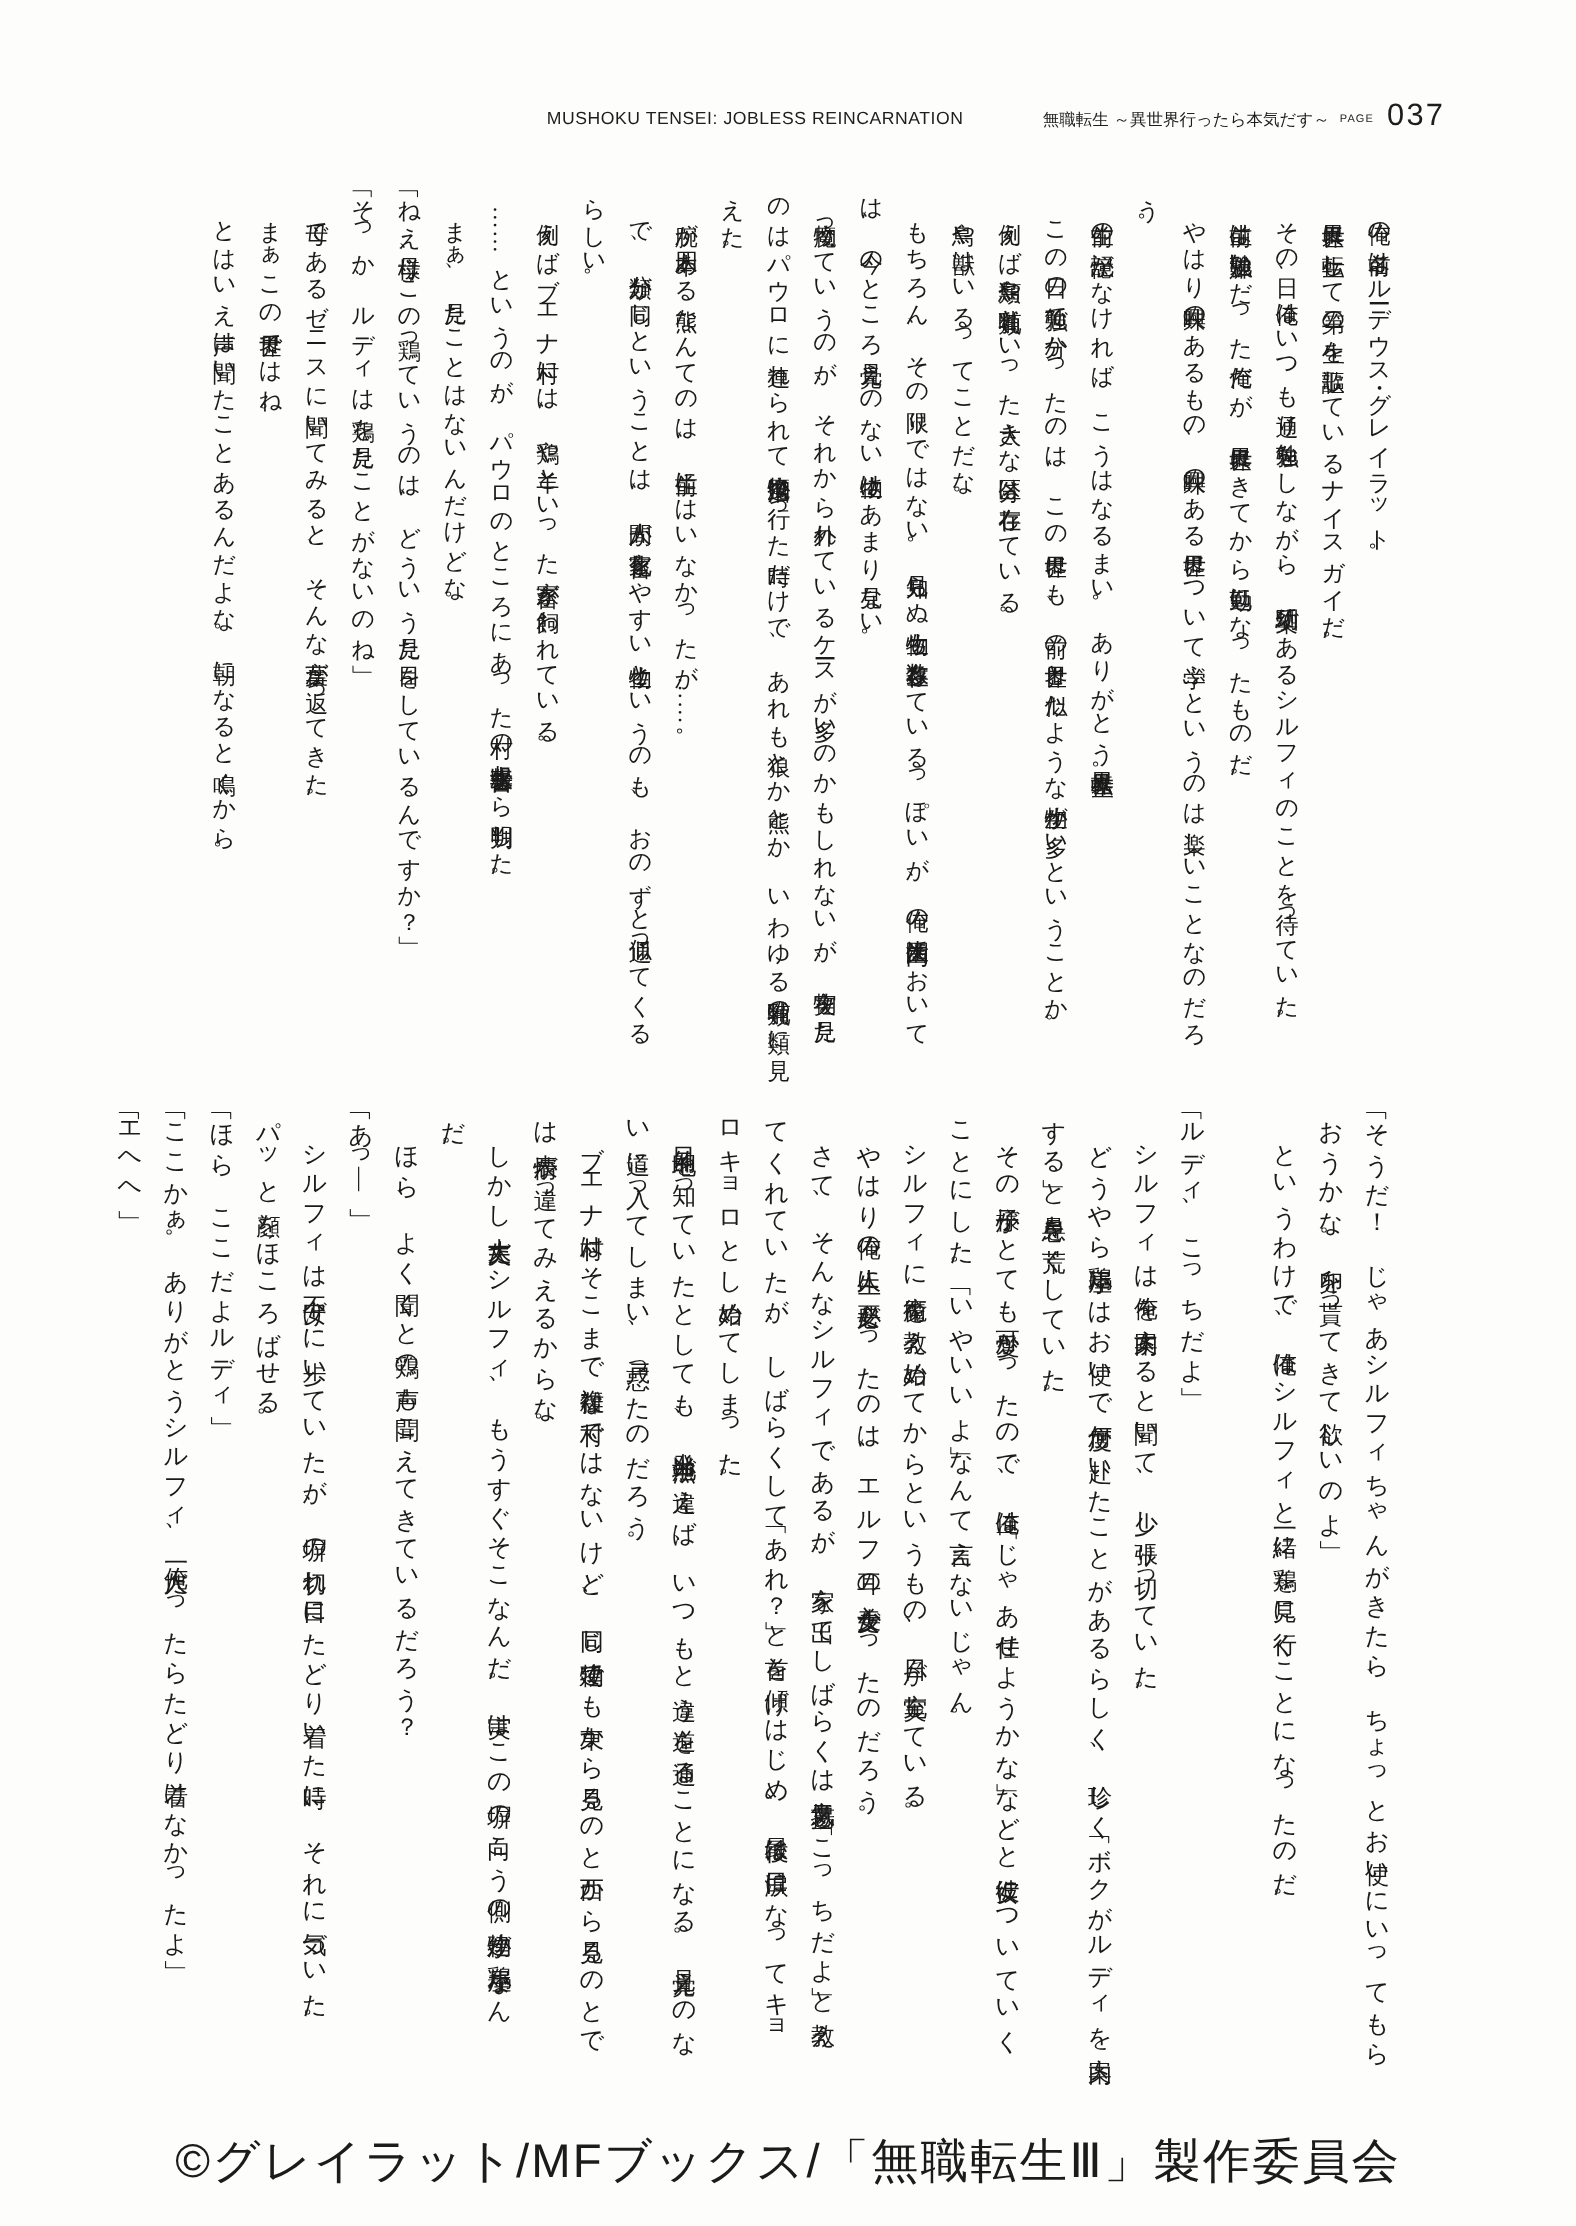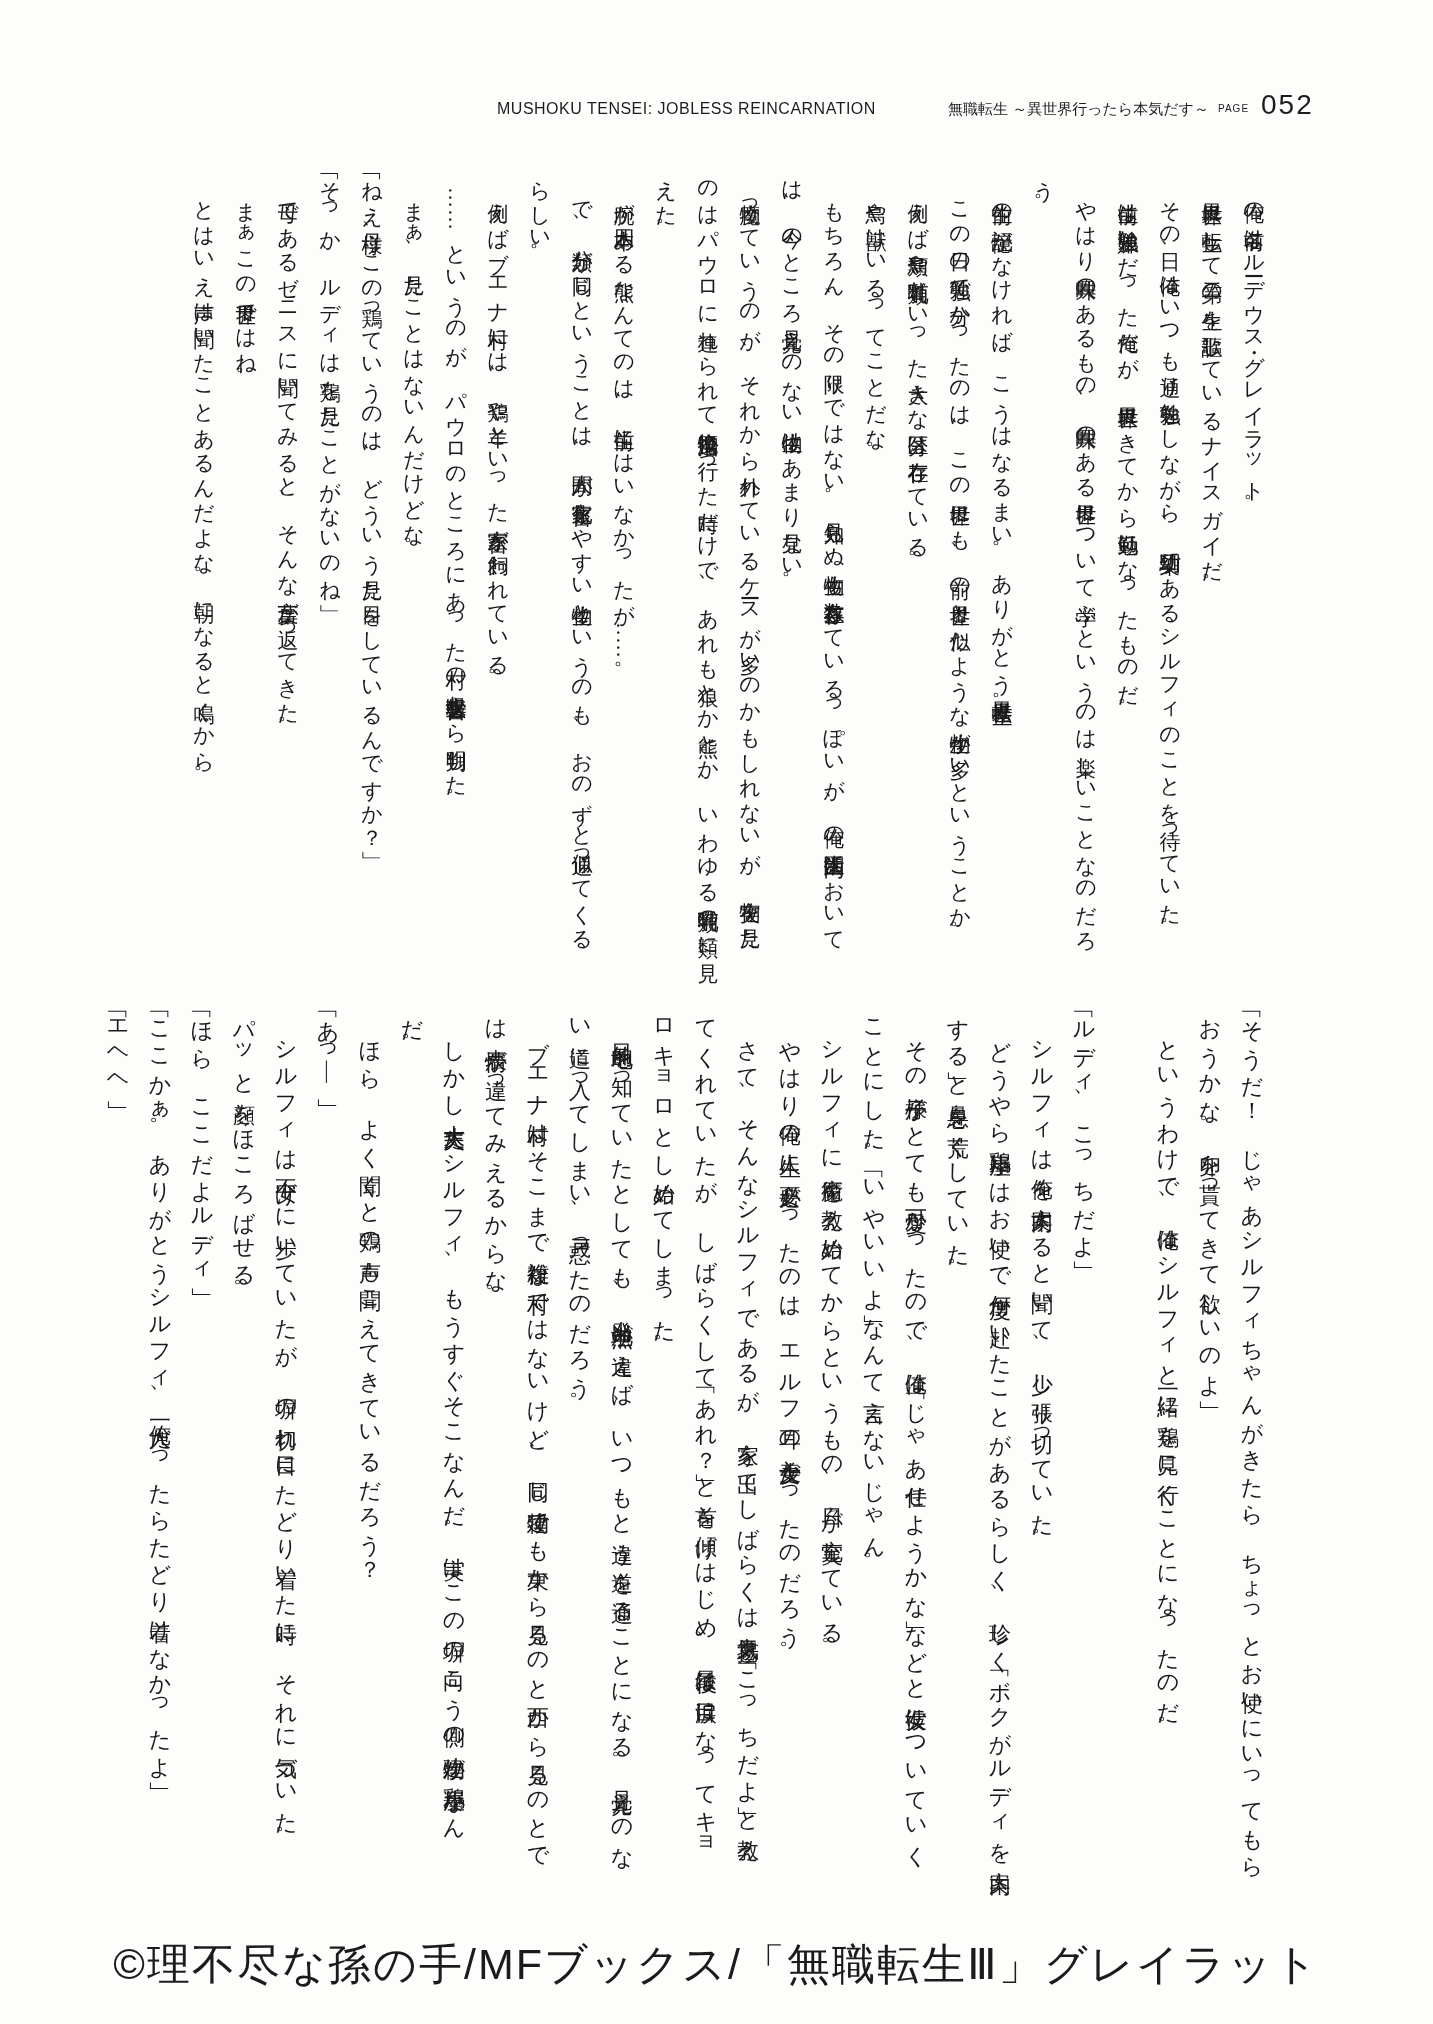--- a/index.html
+++ b/index.html
@@ -42,21 +42,21 @@
 </style>
 </head>
 <body>
 
 <div class="page">
 
   <header class="hdr">
     <span class="en">MUSHOKU TENSEI: JOBLESS REINCARNATION</span>
     <span class="jp">無職転生 ～異世界行ったら本気だす～</span>
     <span class="pl">PAGE</span>
-    <span class="pn">052</span>
+    <span class="pn">037</span>
   </header>
 
   <section class="vtext band-a">
       <p class="line indent">俺の名前はルーデウス・グレイラット。</p>
       <p class="line indent">異世界に転生して第二の生を謳歌しているナイスガイだ。</p>
       <p class="line indent">その日、俺はいつも通り勉強をしながら、幼馴染であるシルフィのことを待っていた。</p>
       <p class="line indent">生前は勉強嫌いだった俺だが、異世界にきてから勤勉になったものだ。</p>
       <p class="line indent">やはり興味のあるもの、興味のある世界について学ぶというのは楽しいことなのだろう。</p>
       <p class="line indent">生前の記憶がなければ、こうはなるまい。ありがとう異世界転生。</p>
       <p class="line indent">この日の勉強で分かったのは、この世界にも、前の世界と似たような生物が多いということか。</p>
@@ -91,16 +91,16 @@
       <p class="line indent">しかし大丈夫だシルフィ、もうすぐそこなんだ。実はこの塀の向こう側の建物が鶏小屋なんだ。</p>
       <p class="line indent">ほら、よく聞くと鶏の声も聞こえてきているだろう？</p>
       <p class="line">「あっ―」</p>
       <p class="line indent">シルフィは不安げに歩いていたが、塀の切れ目にたどり着いた時に、それに気づいた。パッと顔をほころばせる。</p>
       <p class="line">「ほら、ここだよルディ」</p>
       <p class="line">「ここかぁ。ありがとうシルフィ、俺一人だったらたどり着けなかったよ」</p>
       <p class="line">「エヘヘ」</p>
     </section>
 
   <footer class="ftr">
-    <span>©理不尽な孫の手/MFブックス/「無職転生Ⅲ」グレイラット</span>
+    <span>©グレイラット/MFブックス/「無職転生Ⅲ」製作委員会</span>
   </footer>
 
 </div>
 
 </body></html>

